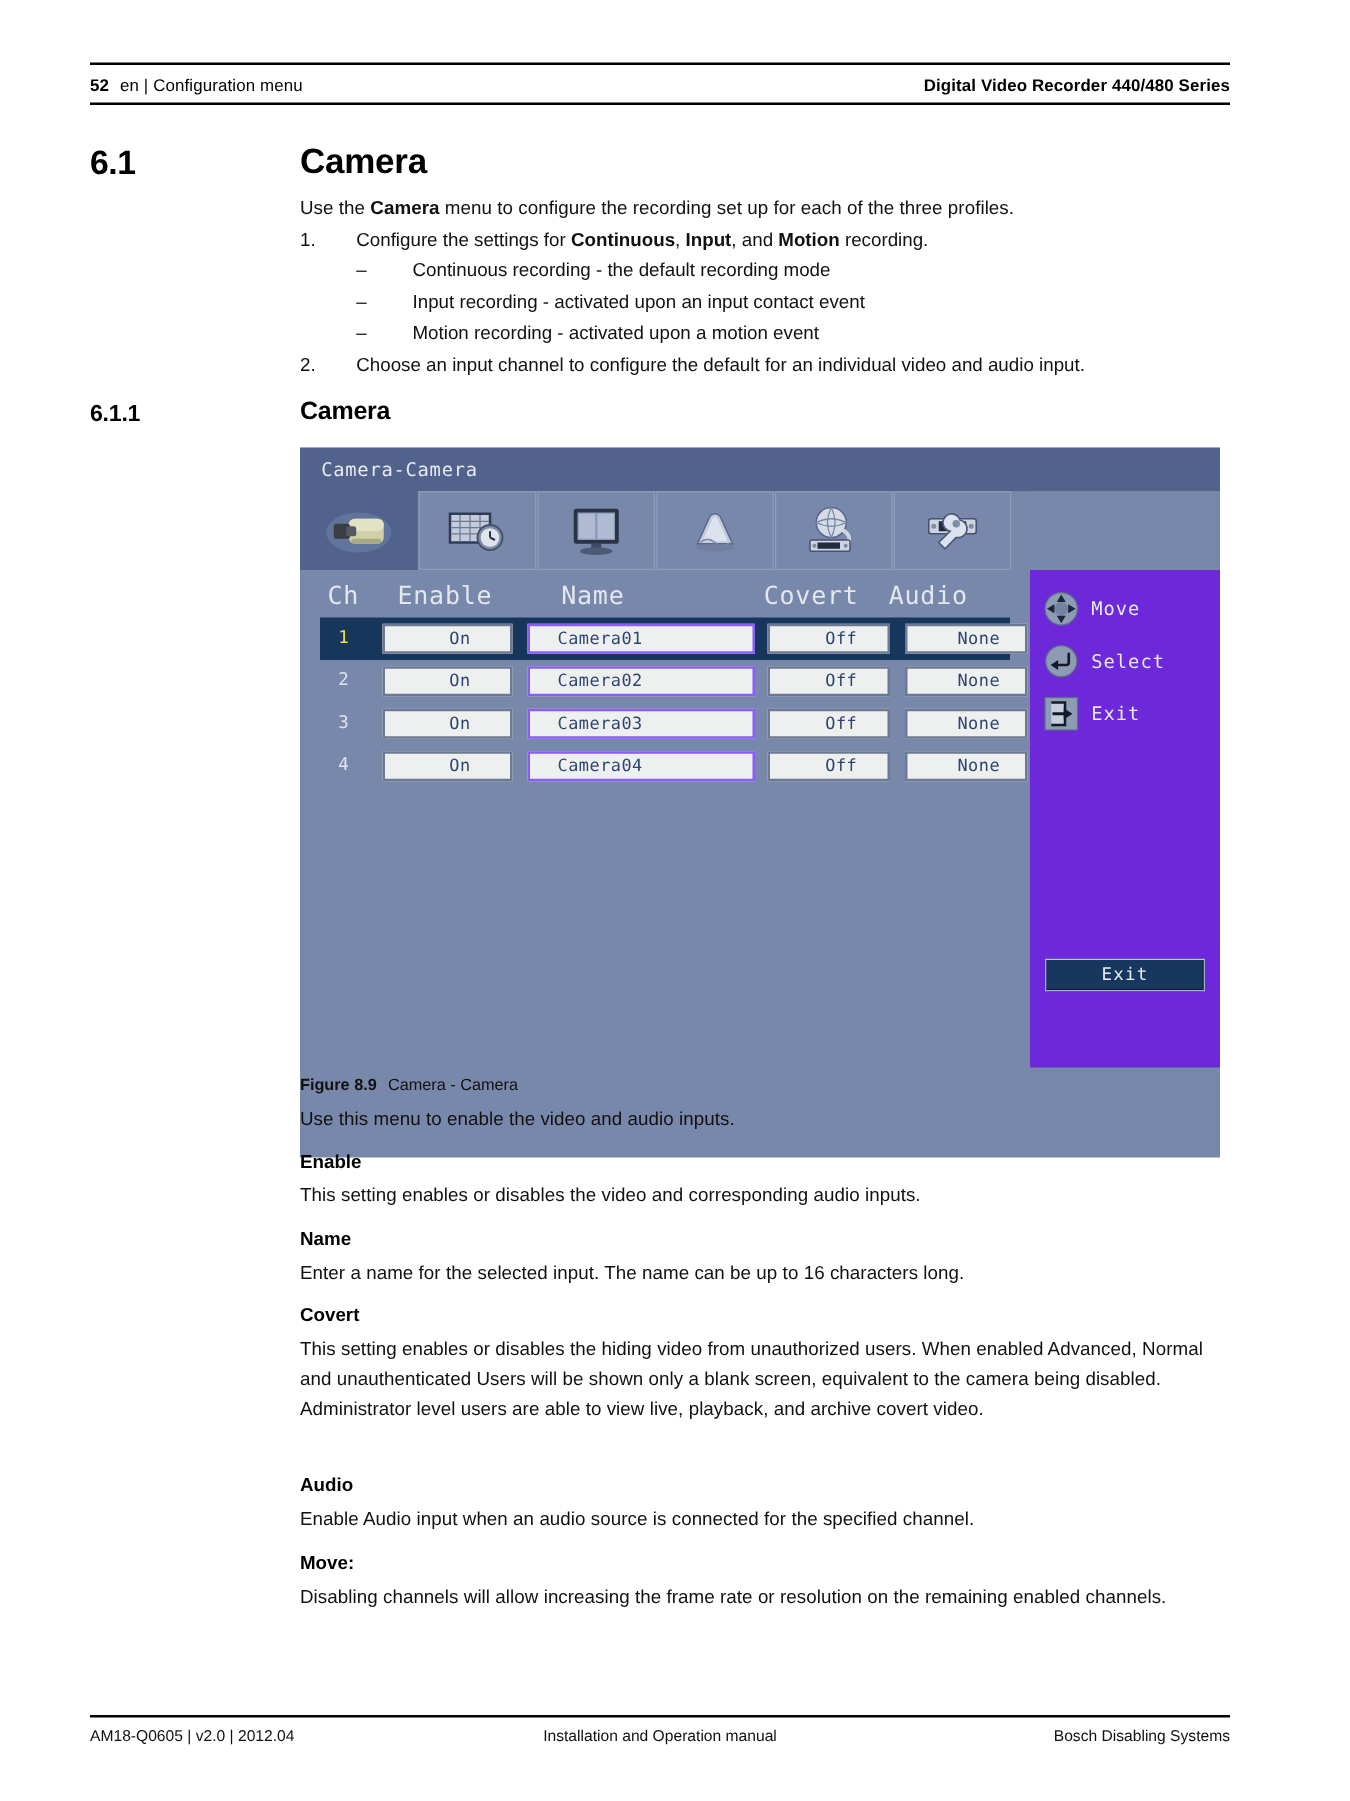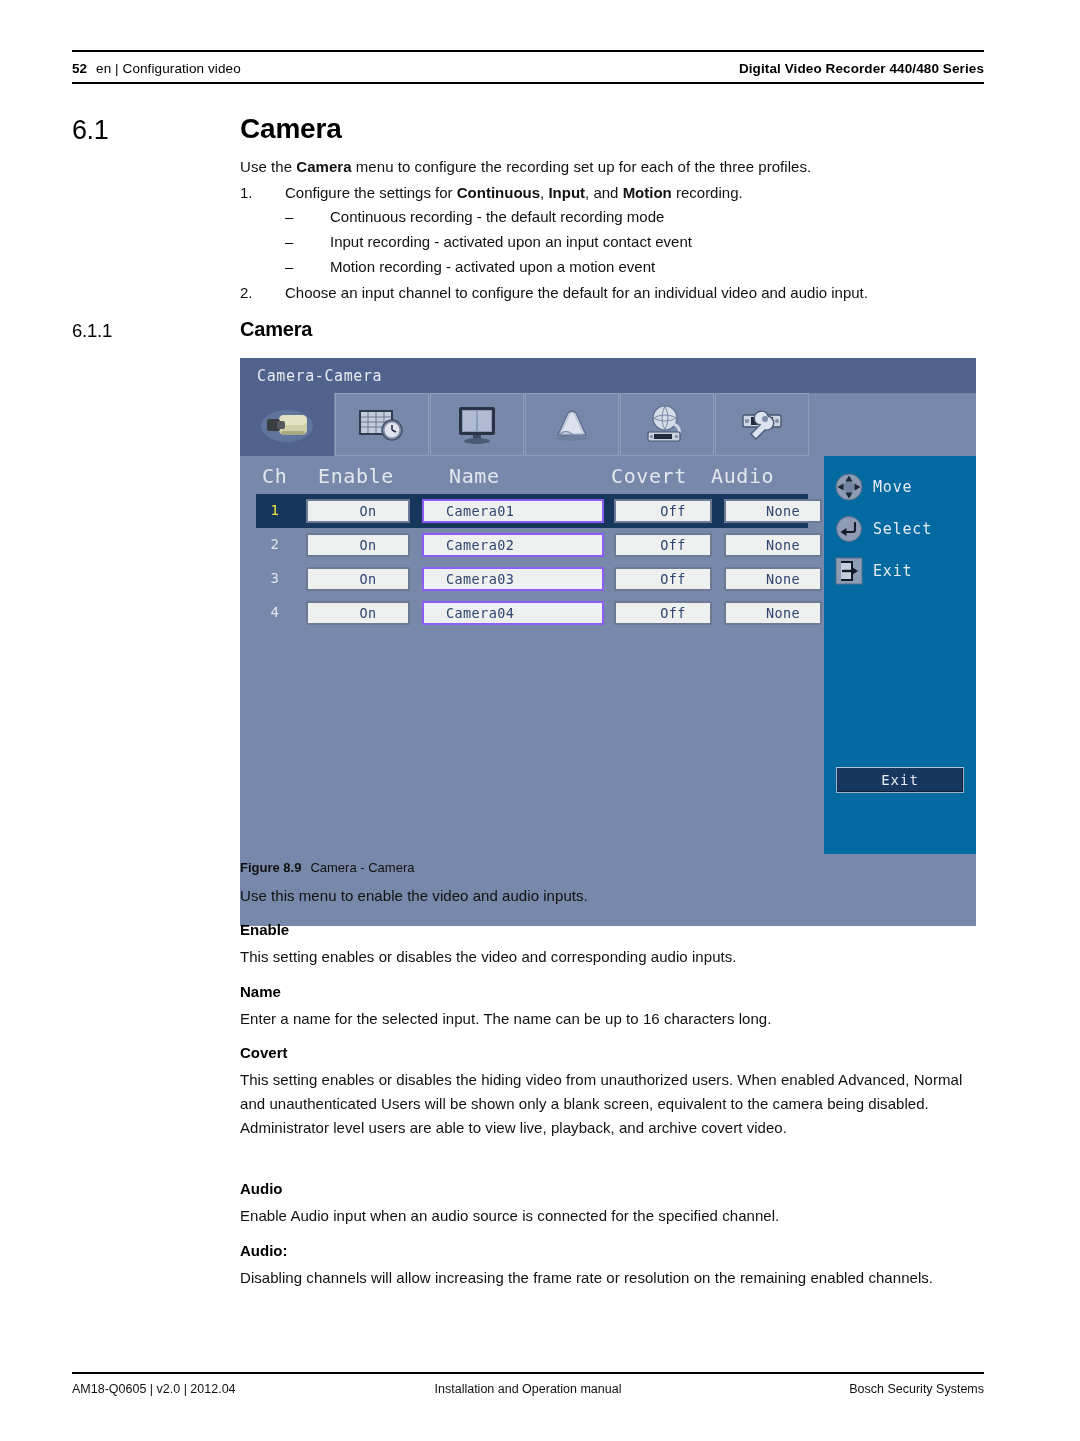--- a/index.html
+++ b/index.html
@@ -19,21 +19,21 @@
   
   .hdr-rule-top { position:absolute; left:72px; top:50px; width:912px; height:2px; background:#000; }
   .hdr-rule-bot { position:absolute; left:72px; top:82px; width:912px; height:2px; background:#000; }
   .hdr-row { position:absolute; left:72px; top:56px; width:912px; height:24px;
              display:flex; align-items:center; font-size:13.5px; }
   .hdr-pageno { font-weight:bold; font-size:13.5px; margin-right:9px; }
   .hdr-left { font-size:13.5px; letter-spacing:.1px; }
   .hdr-right { margin-left:auto; font-size:13.5px; font-weight:bold; letter-spacing:.1px; }
 
   
-  .sec-num { position:absolute; font-weight:normal; color:#000;text-align:right; }
+  .sec-num { position:absolute; font-weight:bold; color:#000;text-align:right; }
   .sec-ttl { position:absolute; font-weight:bold; color:#000; }
 
   #s61num { left:72px; top:115px; font-size:27px; letter-spacing:-.4px; }
   #s61ttl { left:240px; top:113px; font-size:28px; letter-spacing:-.2px; }
 
   #s611num { left:72px; top:320px; font-size:18.5px; letter-spacing:-.2px; }
   #s611ttl { left:240px; top:318px; font-size:20px; letter-spacing:-.2px; }
 
   
   .body-txt { position:absolute; font-size:15px; line-height:24px; color:#111; letter-spacing:.05px; }
@@ -89,21 +89,21 @@
           display:flex; align-items:center; letter-spacing:.4px;padding-left:20px; }
   .cell.ctr { justify-content:center; }
   .cell.lft { justify-content:flex-start; padding-left:22px; border:2px solid #8b5cf6; }
 
   .c-enable { left:50px;  width:104px; }
   .c-name   { left:166px; width:182px; }
   .c-covert { left:358px; width:98px; }
   .c-audio  { left:468px; width:98px; }
 
   
-  .side { position:absolute; left:584px; top:98px; width:152px; height:398px; background:#0369a1; }
+  .side { position:absolute; left:584px; top:98px; width:152px; height:398px; background:#6d28d9; }
   .side-item { position:absolute; left:10px; display:flex; align-items:center; gap:9px;
                color:#e6eaf3; font-size:15px; letter-spacing:.8px; }
   .side-ic { width:30px; height:30px; display:block; flex:0 0 30px; }
 
   .exit-btn { position:absolute; left:12px; top:311px; width:128px; height:26px;
               background:#17375e; border:1px solid #9fb0c6; border-top-color:#b9c6d8;
               color:#e8ecf4; font-size:14px; display:flex; align-items:center;
               justify-content:center; letter-spacing:1px;
               box-shadow: inset -1px -1px 0 #0d2038; }
 
@@ -134,21 +134,21 @@
   .ftr-r { margin-left:auto; }
 </style>
 </head>
 <body>
 
 <div class="page">
 
   <div class="hdr-rule-top"></div>
   <div class="hdr-row">
     <span class="hdr-pageno">52</span>
-    <span class="hdr-left">en | Configuration video</span>
+    <span class="hdr-left">en | Configuration menu</span>
     <span class="hdr-right">Digital Video Recorder 440/480 Series</span>
   </div>
   <div class="hdr-rule-bot"></div>
 
   <div class="sec-num" id="s61num">6.1</div>
   <div class="sec-ttl" id="s61ttl">Camera</div>
 
   <div class="body-txt" id="intro">
     <span>Use the </span><span class="b">Camera</span><span> menu to configure the recording set up for each of the three profiles.</span>
   </div>
@@ -358,23 +358,23 @@
 
   <div class="sub-h" id="h-name">Name</div>
   <div class="body-txt" id="p-name">Enter a name for the selected input. The name can be up to 16 characters long.</div>
 
   <div class="sub-h" id="h-covert">Covert</div>
   <div class="body-txt" id="p-covert">This setting enables or disables the hiding video from unauthorized users. When enabled Advanced, Normal and unauthenticated Users will be shown only a blank screen, equivalent to the camera being disabled. Administrator level users are able to view live, playback, and archive covert video.</div>
 
   <div class="sub-h" id="h-audio">Audio</div>
   <div class="body-txt" id="p-audio">Enable Audio input when an audio source is connected for the specified channel.</div>
 
-  <div class="sub-h" id="h-note">Audio:</div>
+  <div class="sub-h" id="h-note">Move:</div>
   <div class="body-txt" id="p-note">Disabling channels will allow increasing the frame rate or resolution on the remaining enabled channels.</div>
 
   <div class="ftr-rule"></div>
   <div class="ftr">
     <span>AM18-Q0605 | v2.0 | 2012.04</span>
     <span class="ftr-c">Installation and Operation manual</span>
-    <span class="ftr-r">Bosch Security Systems</span>
+    <span class="ftr-r">Bosch Disabling Systems</span>
   </div>
 
 </div>
 
 </body></html>

